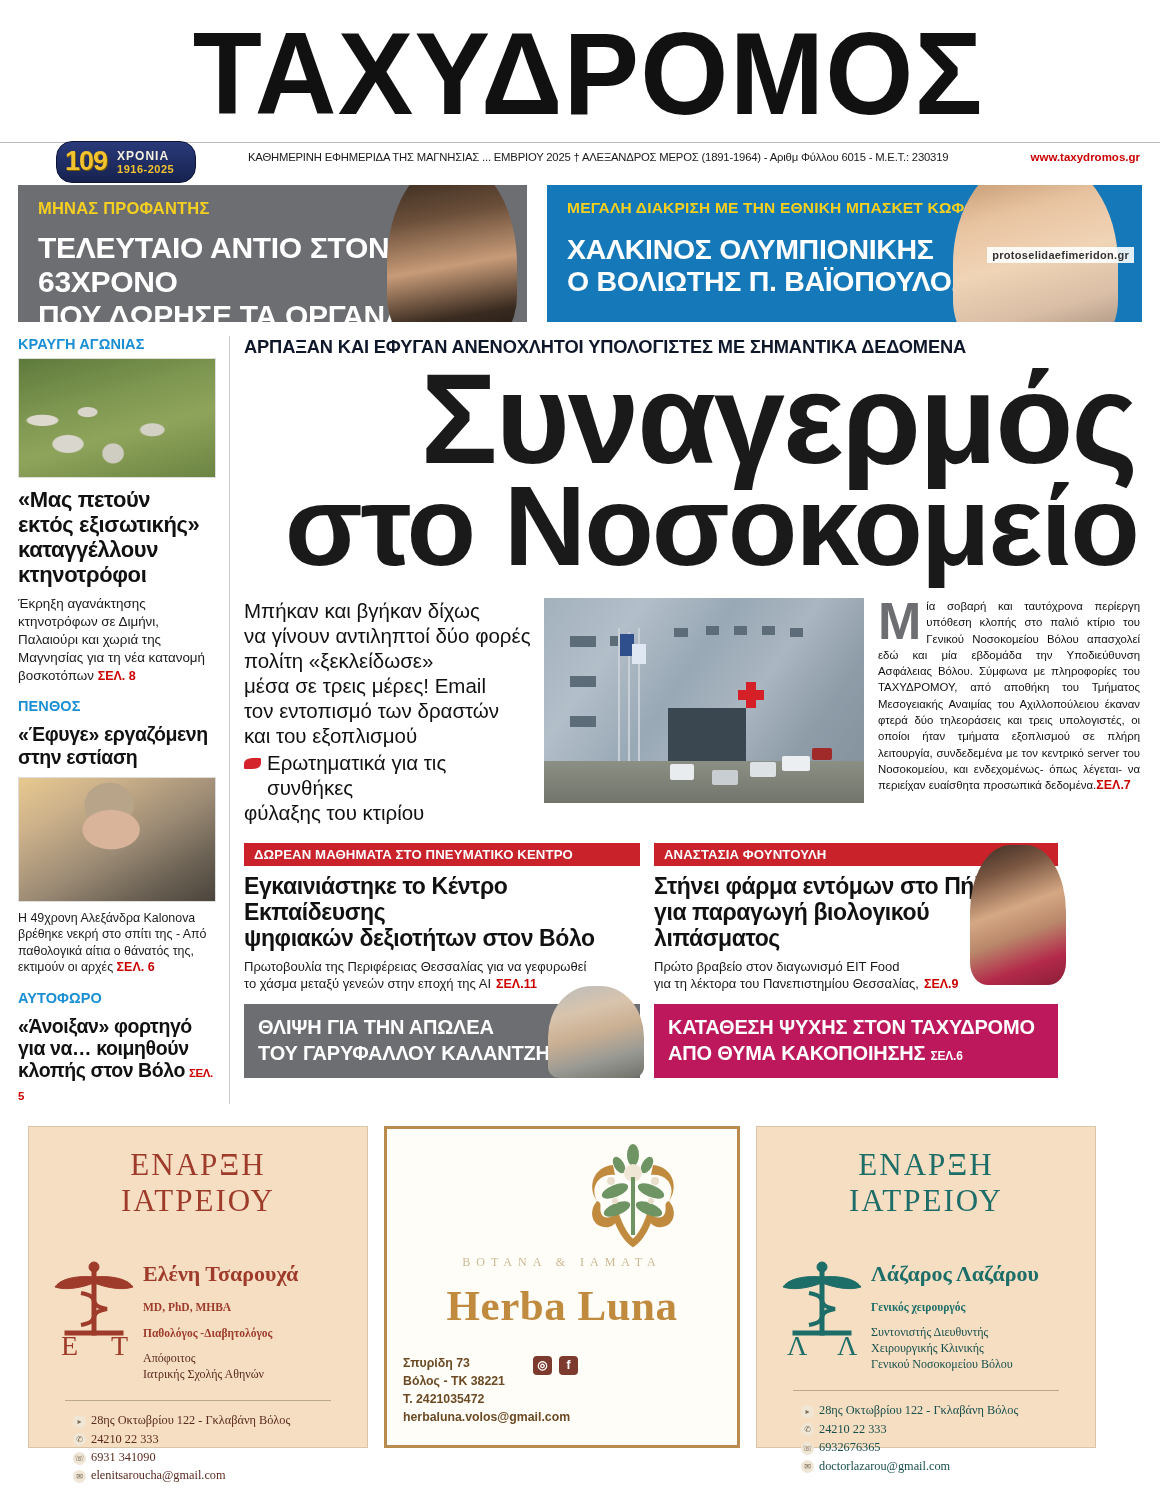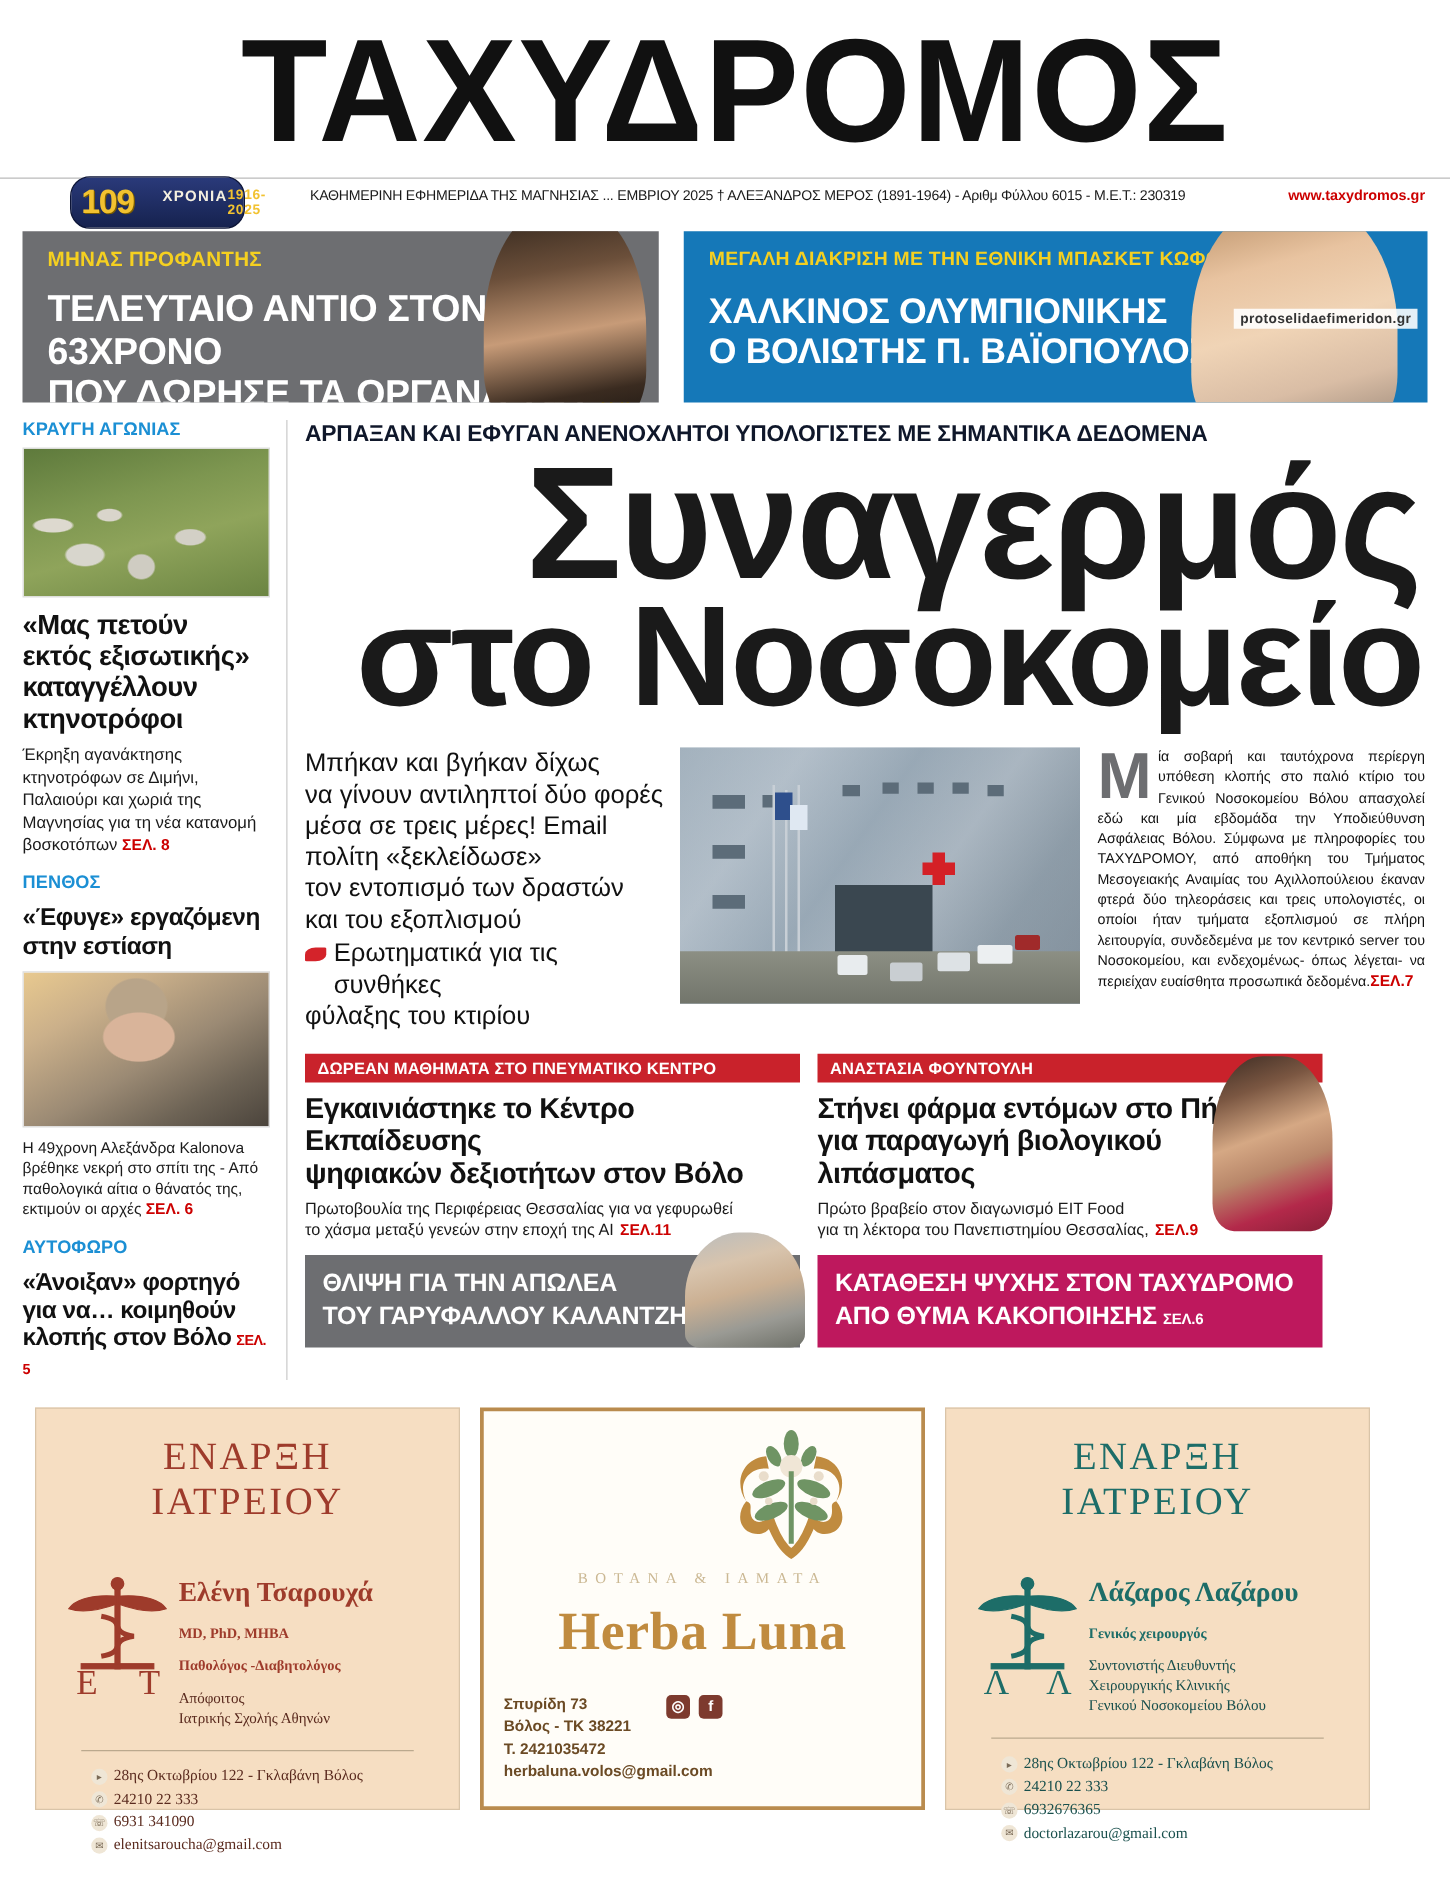--- a/index.html
+++ b/index.html
@@ -41,21 +41,21 @@
     border-radius: 16px;
     display: flex; align-items: center;
     position: absolute; left: 56px; top: -2px;
     border: 1px solid #0d1537;
   }
   .badge-num {
     color: #f2c230; font-weight: bold; font-size: 27px;
     padding-left: 8px; letter-spacing: -1px;
     text-shadow: 1px 1px 0 #7a5c00;
   }
-  .badge-right { display: flex; flex-direction: row; padding-left: 23px; }
+  .badge-right { display: flex; flex-direction: column; padding-left: 10px; }
   .badge-xronia { color: #f5f0e0; font-size: 12px; font-weight: bold; letter-spacing: 1px; }
   .badge-years { color: #f2c230; font-size: 11px; font-weight: bold; letter-spacing: 0.5px; }
   .info-line {
     position: absolute; left: 248px; top: 8px;
     font-size: 11.3px; color: #1a1a1a; letter-spacing: -0.2px;
     white-space: nowrap;
   }
   .info-site {
     position: absolute; right: 20px; top: 8px;
     color: #cc0000; font-weight: bold; font-size: 11.5px;
@@ -376,22 +376,22 @@
 
     <div class="overline">ΑΡΠΑΞΑΝ ΚΑΙ ΕΦΥΓΑΝ ΑΝΕΝΟΧΛΗΤΟΙ ΥΠΟΛΟΓΙΣΤΕΣ ΜΕ ΣΗΜΑΝΤΙΚΑ ΔΕΔΟΜΕΝΑ</div>
     <div class="mega-1">Συναγερμός</div>
     <div class="mega-2">στο Νοσοκομείο</div>
 
     <div class="lead-row">
 
       <div class="lead-text">
         <div>Μπήκαν και βγήκαν δίχως</div>
         <div>να γίνουν αντιληπτοί δύο φορές</div>
+        <div>πολίτη «ξεκλείδωσε»</div>
         <div>μέσα σε τρεις μέρες! Email</div>
-        <div>πολίτη «ξεκλείδωσε»</div>
         <div>τον εντοπισμό των δραστών</div>
         <div>και του εξοπλισμού</div>
         <div class="bullet-line">
           <span class="red-bullet"></span>
           <span>
             <span>Ερωτηματικά για τις συνθήκες</span>
           </span>
         </div>
         <div>φύλαξης του κτιρίου</div>
       </div>

